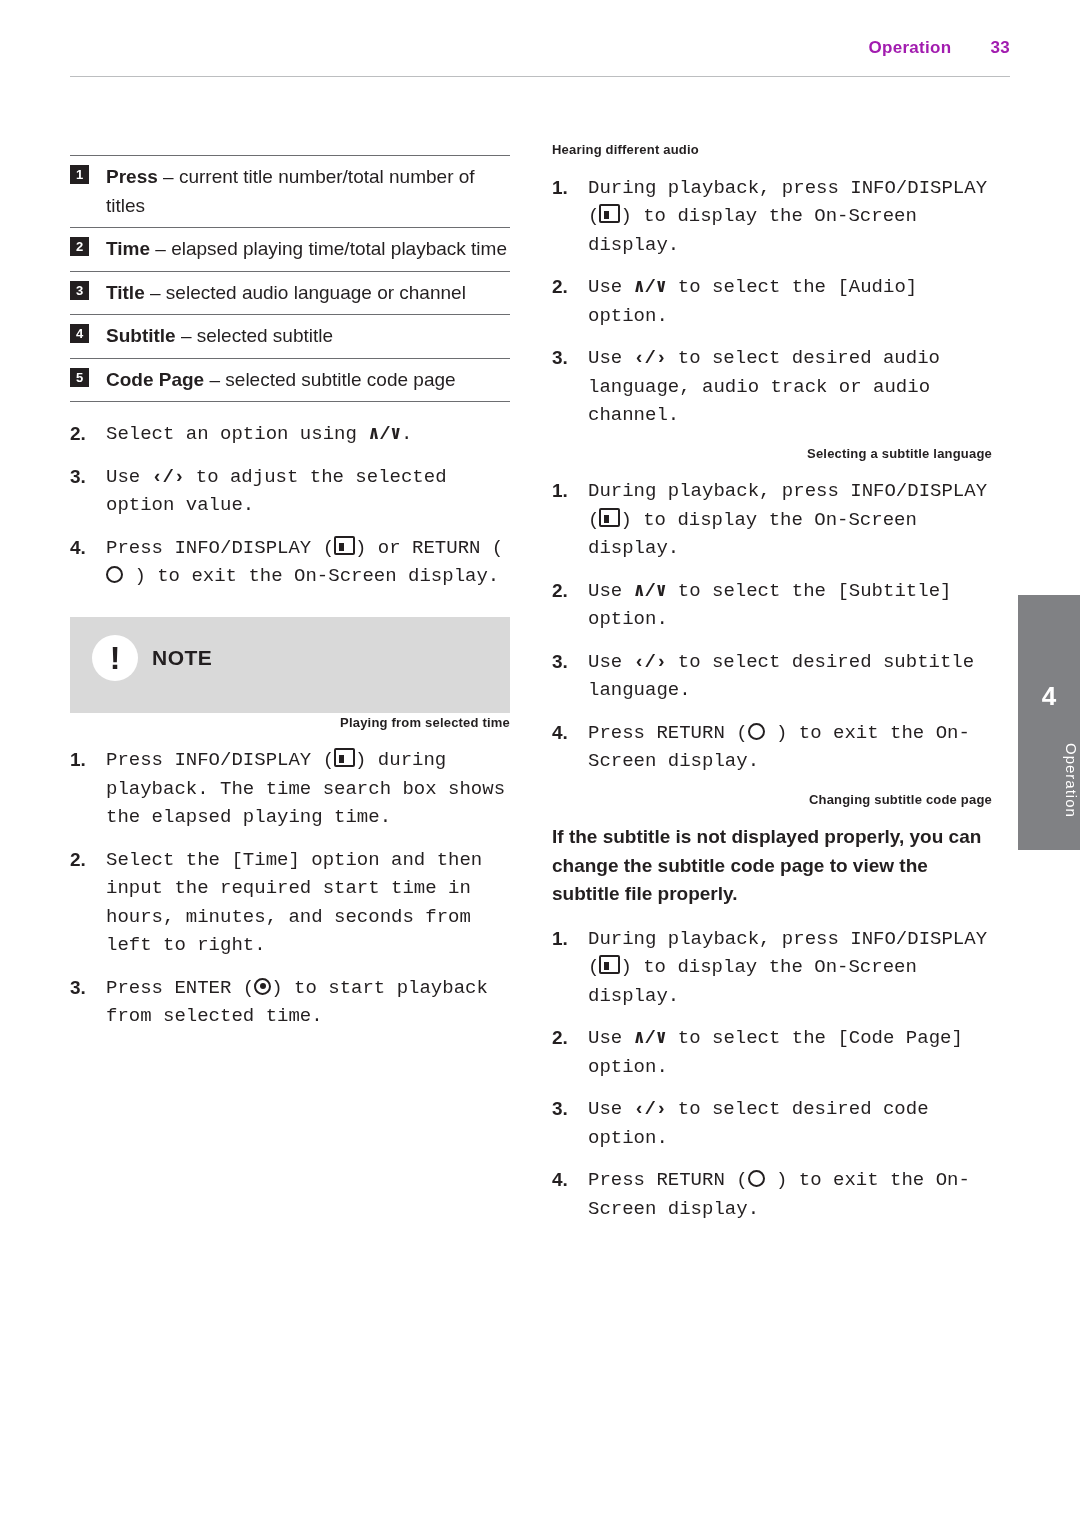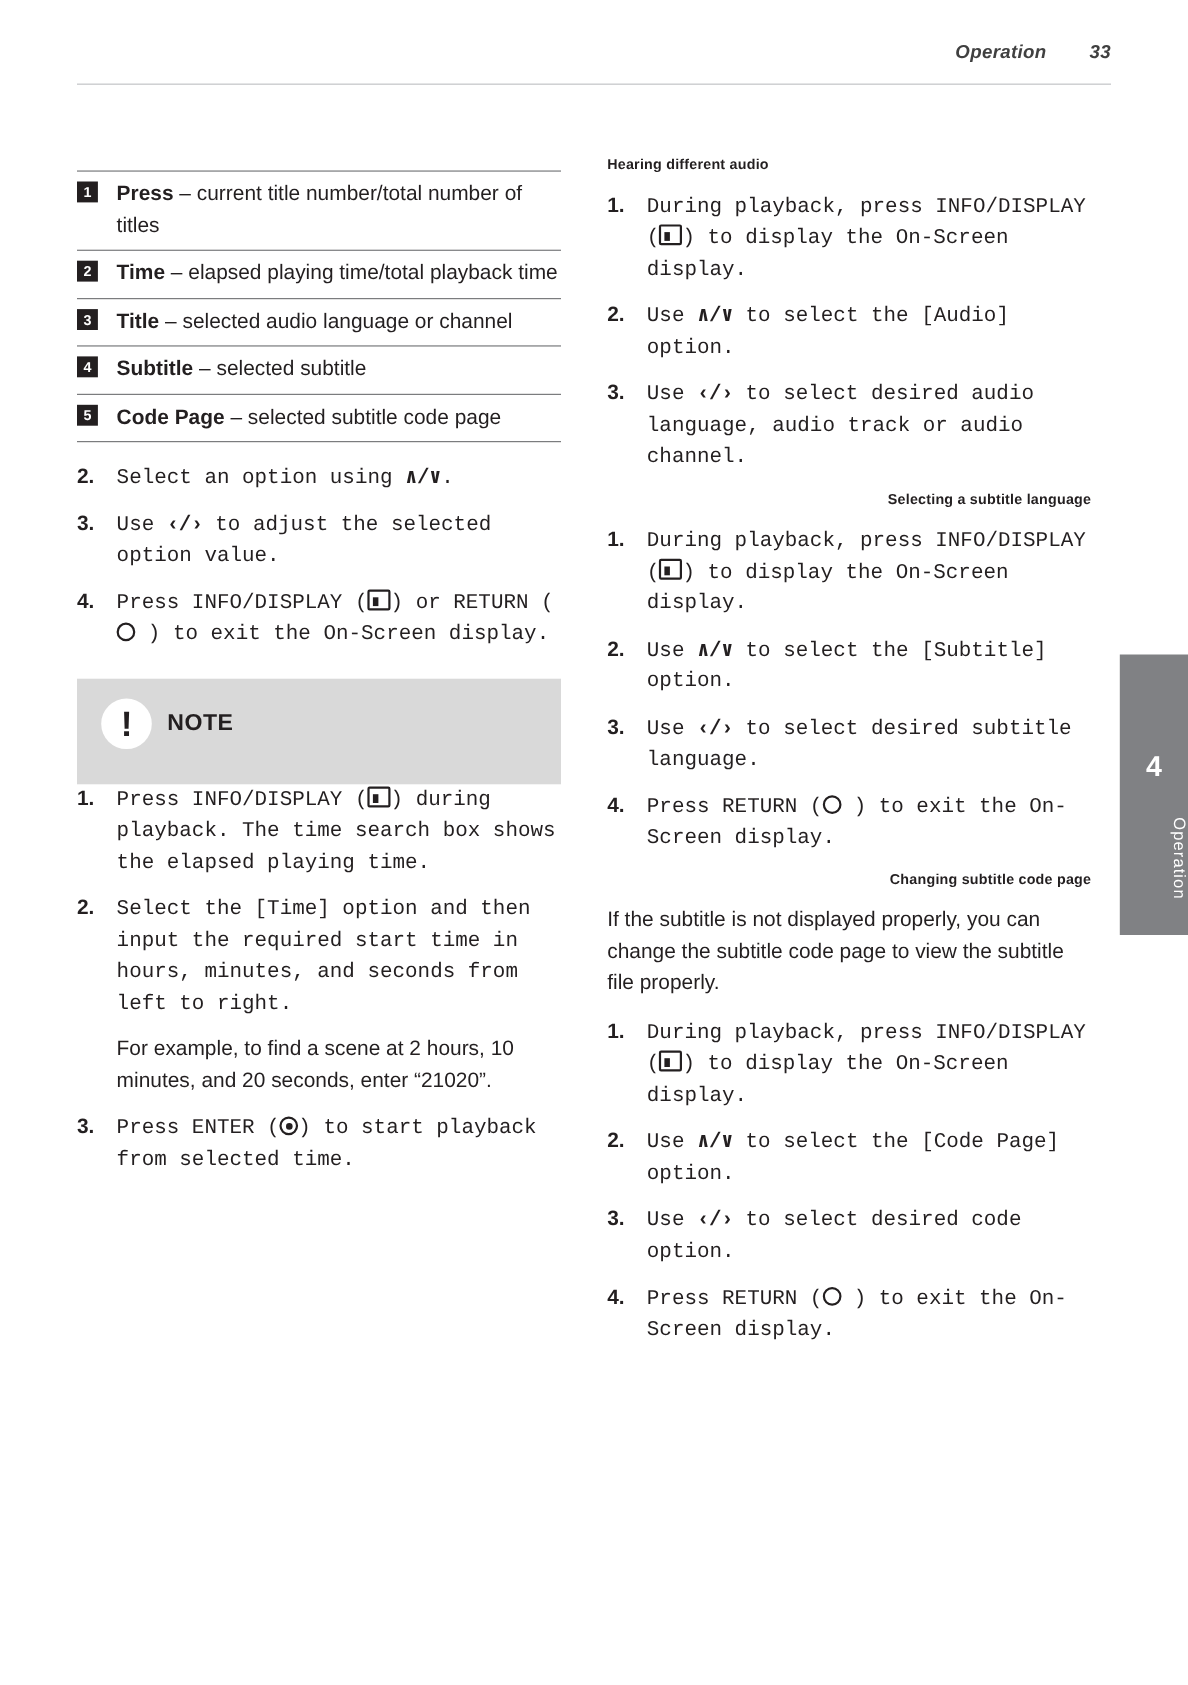--- a/index.html
+++ b/index.html
@@ -31,22 +31,21 @@
     top: 38px;
     border-top: 1px solid #bcbec0;
   }
   .header-text {
     position: absolute;
     right: 0;
     top: 0;
     font-size: 17px;
     font-weight: bold;
     letter-spacing: 0.3px;
-    color: #404040;
-    font-style: italic;
+    color: #a21caf;
   }
   .header-chapter {
     display: inline-block;
   }
   .header-page {
     display: inline-block;
     margin-left: 34px;
   }
 
   
@@ -296,32 +295,32 @@
     <span class="cont"><span>Press INFO/DISPLAY (</span><span class="ico ico-info"></span><span>) or RETURN (</span><span class="ico ico-return"></span><span> ) to exit the On-Screen display.</span></span>
   </div>
 
   <div class="note-box">
     <div class="note-title-row">
       <div class="note-icon">!</div>
       <div class="note-title">NOTE</div>
     </div>
   </div>
 
+  <h3 class="section section-gap-top">Playing from selected time</h3>
 
   <div class="step">
     <span class="num">1.</span>
     <span class="cont"><span>Press INFO/DISPLAY (</span><span class="ico ico-info"></span><span>) during playback. The time search box shows the elapsed playing time.</span></span>
   </div>
 
   <div class="step">
     <span class="num">2.</span>
     <span class="cont">Select the [Time] option and then input the required start time in hours, minutes, and seconds from left to right.</span>
   </div>
 
-  <div class="sub-para">For example, to find a scene at 2 hours, 10 minutes, and 20 seconds, enter “21020”.</div>
 
   <div class="step">
     <span class="num">3.</span>
     <span class="cont"><span>Press ENTER (</span><span class="ico ico-enter"></span><span>) to start playback from selected time.</span></span>
   </div>
 
 </div>
 
 <div class="col col-right">
 
@@ -354,21 +353,21 @@
     <span class="num">3.</span>
     <span class="cont"><span>Use </span><span class="arrows">‹/›</span><span> to select desired subtitle language.</span></span>
   </div>
   <div class="step">
     <span class="num">4.</span>
     <span class="cont"><span>Press RETURN (</span><span class="ico ico-return"></span><span> ) to exit the On-Screen display.</span></span>
   </div>
 
   <h3 class="section section-gap-top">Changing subtitle code page</h3>
 
-  <div style="margin-bottom:16px;">If the subtitle is not displayed properly, you can change the subtitle code page to view the subtitle file properly.</div>
+  <div style="margin-bottom:16px;font-weight:bold;">If the subtitle is not displayed properly, you can change the subtitle code page to view the subtitle file properly.</div>
 
   <div class="step">
     <span class="num">1.</span>
     <span class="cont"><span>During playback, press INFO/DISPLAY (</span><span class="ico ico-info"></span><span>) to display the On-Screen display.</span></span>
   </div>
   <div class="step">
     <span class="num">2.</span>
     <span class="cont"><span>Use </span><span class="arrows">∧/∨</span><span> to select the [Code Page] option.</span></span>
   </div>
   <div class="step">

